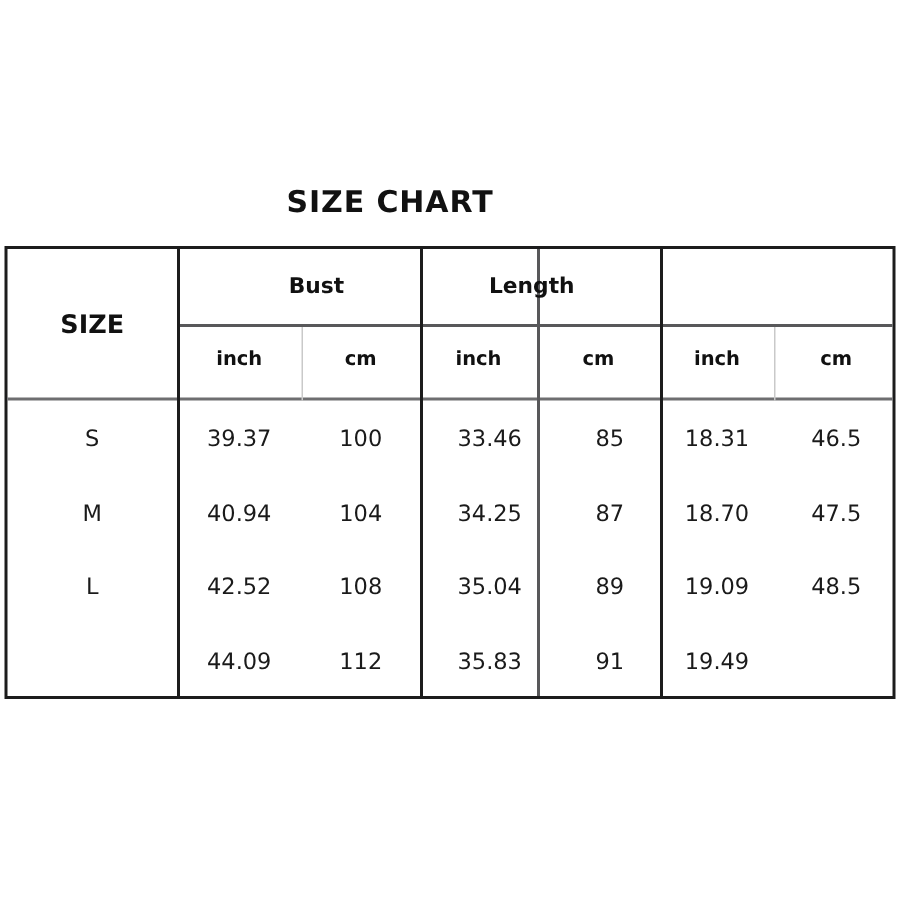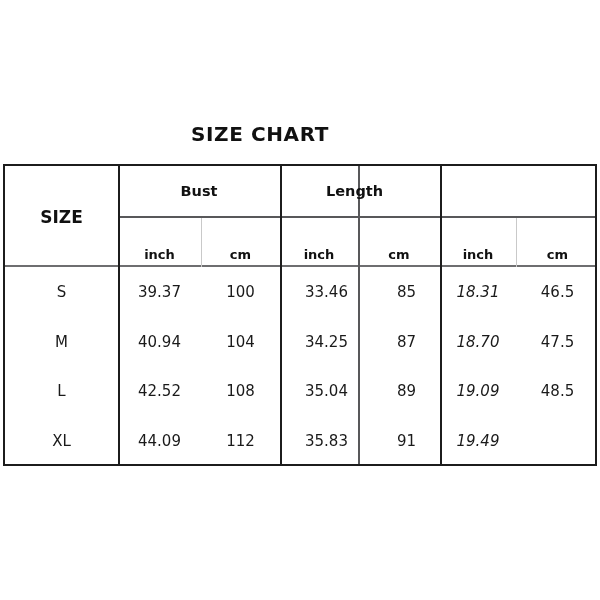--- a/index.html
+++ b/index.html
@@ -103,25 +103,25 @@
     color: #111111;
     display: flex;
     align-items: center;
     justify-content: center;
   }
   .hdr-size {
     left: 0; top: 0; width: 113px; height: 101px;
     font-size: 17px;
   }
   .hdr-group { top: 0; height: 50px; }
-  .hdr-bust   { left: 113px; width: 162px; }
+  .hdr-bust   { left: 113px; width: 162px; padding-left: 12px; }
   .hdr-length { left: 275px; width: 149px; }
   .hdr-sleeve { left: 435px; width: 159px; }
 
-  .hdr-unit { top: 64px; height: 49px; font-size: 13px; }
+  .hdr-unit { top: 49px; height: 49px; font-size: 13px; }
   .u1 { left: 113px; width: 83px; }
   .u2 { left: 196px; width: 79px; }
   .u3 { left: 275px; width: 78px; }
   .u4 { left: 353px; width: 82px; }
   .u5 { left: 435px; width: 76px; }
   .u6 { left: 511px; width: 83px; }
 
   
   #data-body {
     position: absolute;
@@ -144,21 +144,21 @@
     align-items: center;
     justify-content: center;
     font-size: 15px;
     color: #1a1a1a;
   }
   .c-size { left: 0;     width: 113px; }
   .c-1    { left: 113px; width: 83px; }
   .c-2    { left: 196px; width: 79px; }
   .c-3    { left: 275px; width: 93px; }
   .c-4    { left: 353px; width: 97px; }
-  .c-5    { left: 435px; width: 76px; font-style: italic; }
+  .c-5    { left: 435px; width: 76px; }
   .c-6    { left: 511px; width: 83px; }
 </style>
 </head>
 <body>
 
 <div id="chart-title">SIZE CHART</div>
 
 <div id="size-table">
 
   <div class="grid">
@@ -210,21 +210,20 @@
       <div class="cell c-size">L</div>
       <div class="cell c-1">42.52</div>
       <div class="cell c-2">108</div>
       <div class="cell c-3">35.04</div>
       <div class="cell c-4">89</div>
       <div class="cell c-5">19.09</div>
       <div class="cell c-6">48.5</div>
     </div>
 
     <div class="data-row">
-      <div class="cell c-size">XL</div>
       <div class="cell c-1">44.09</div>
       <div class="cell c-2">112</div>
       <div class="cell c-3">35.83</div>
       <div class="cell c-4">91</div>
       <div class="cell c-5">19.49</div>
     </div>
 
   </div>
 </div>
 

